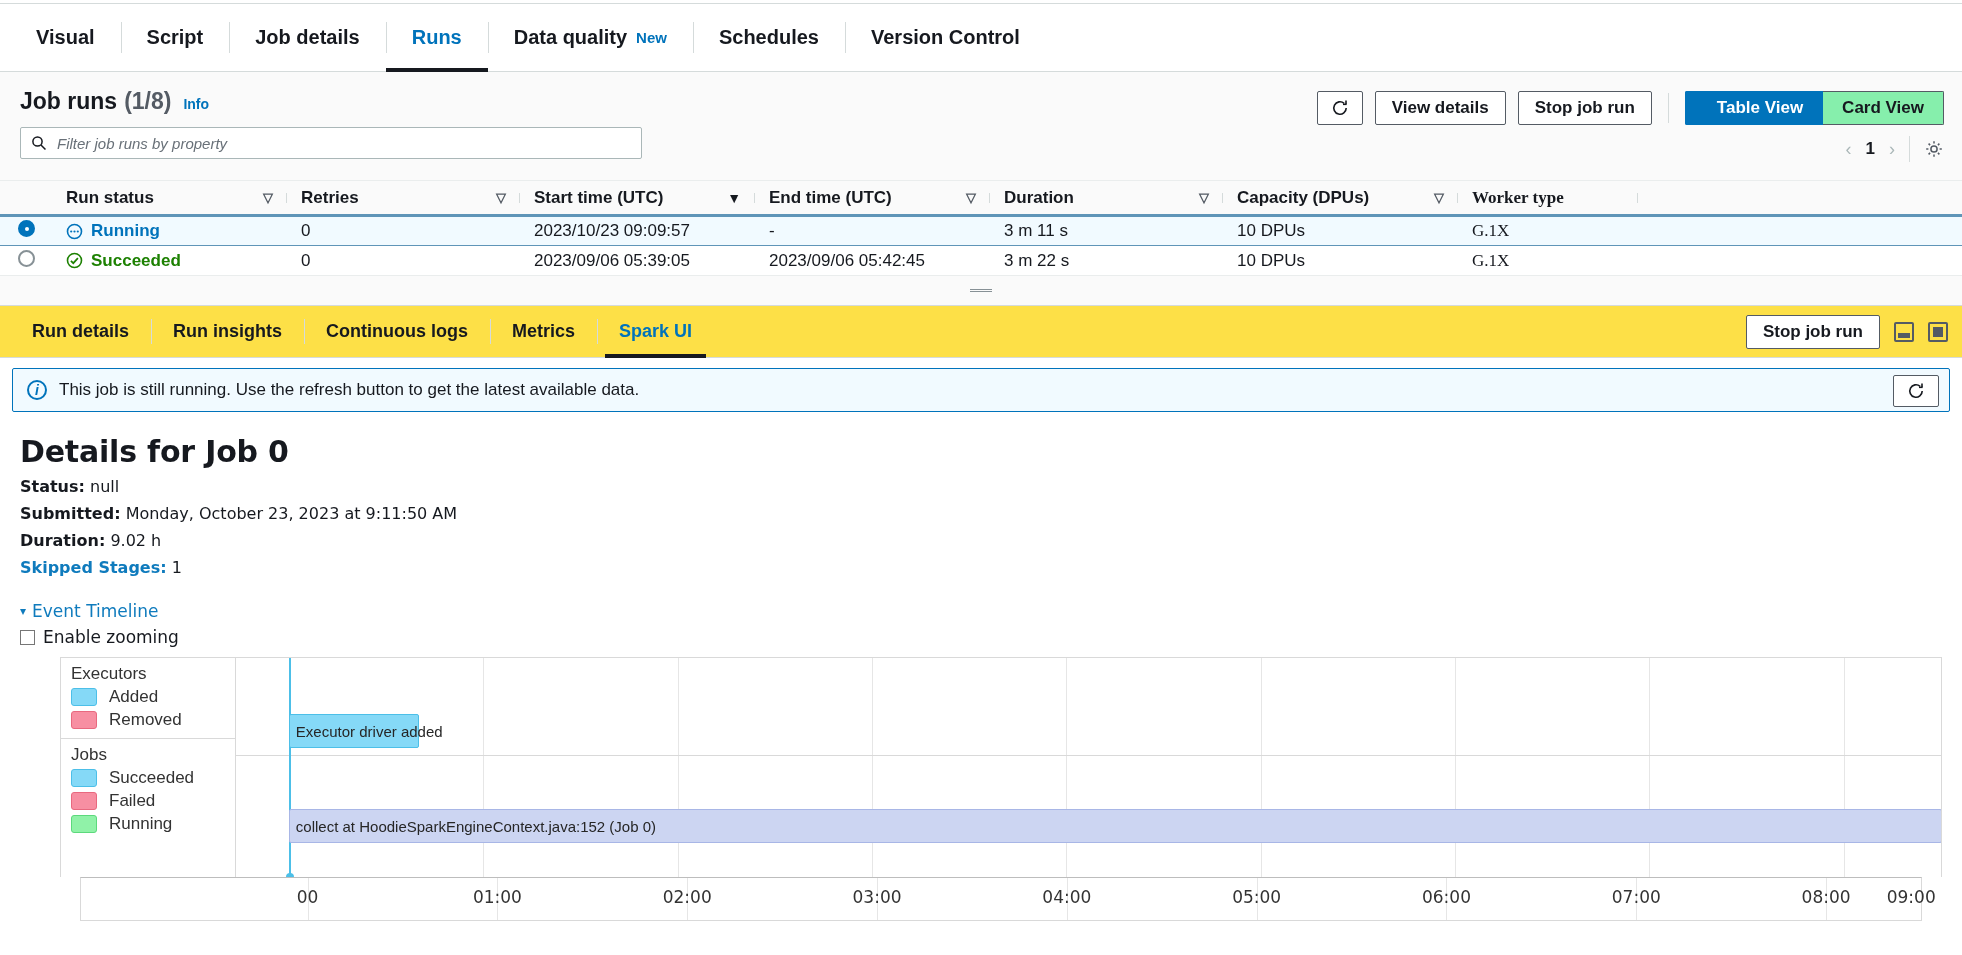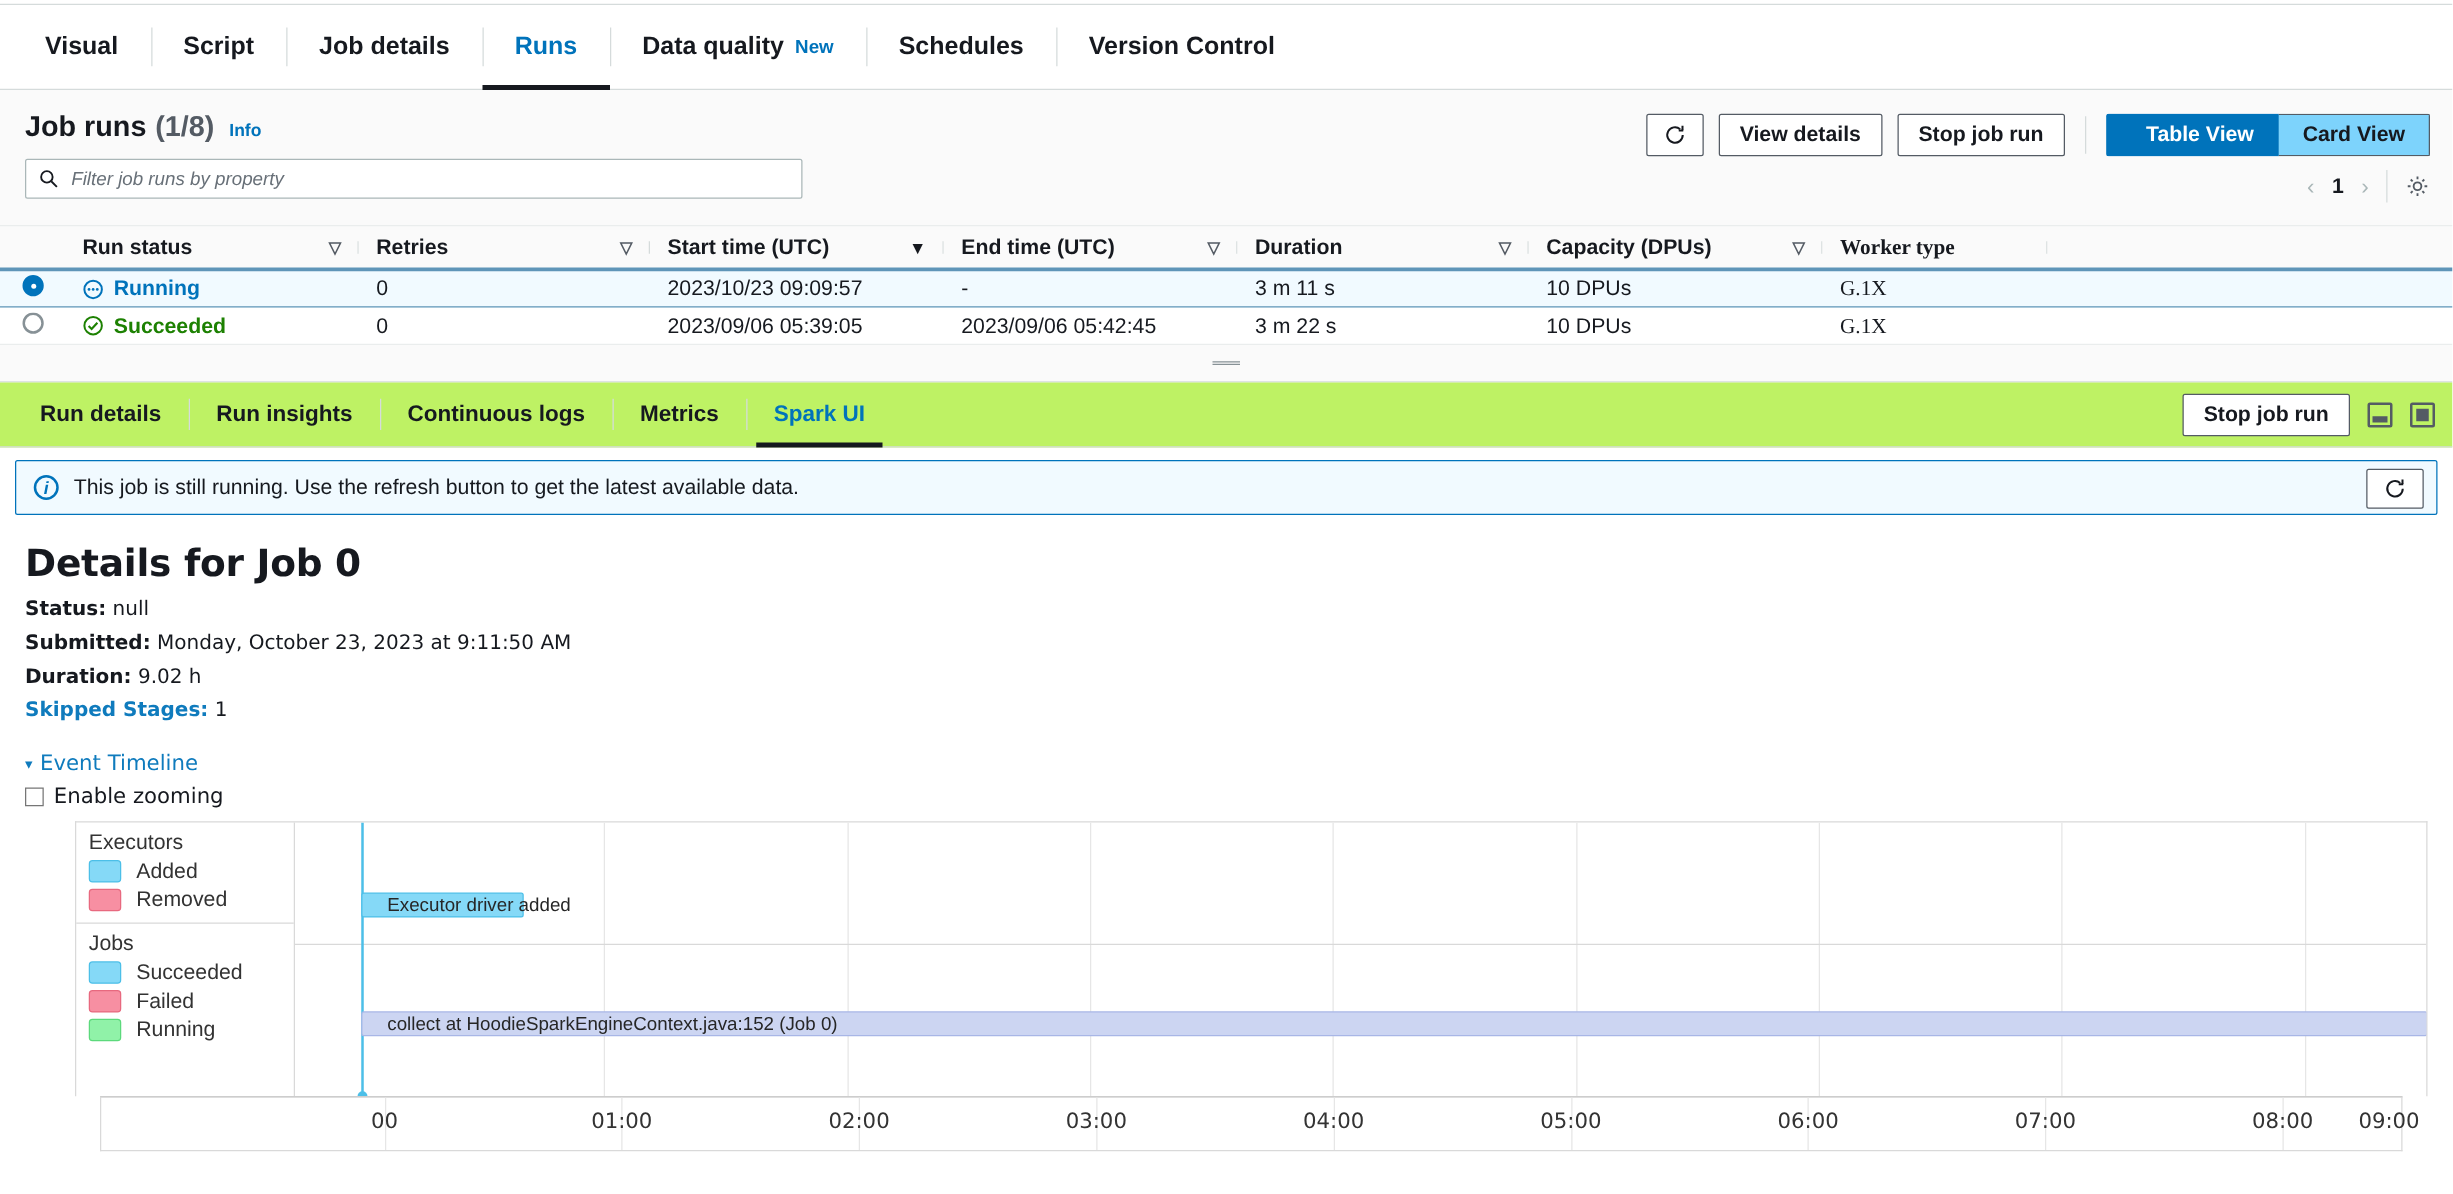--- a/index.html
+++ b/index.html
@@ -88,21 +88,21 @@
   .btn.icon-only { width: 46px; padding: 0; }
   .vsep { width: 1px; height: 30px; background: #d5dbdb; margin: 0 4px; }
   #segmented { display: flex; border-radius: 2px; overflow: hidden; }
   #segmented .seg {
     height: 34px; padding: 0 19px;
     display: flex; align-items: center; justify-content: center;
     font-size: 17px; font-weight: bold;
     border: 1px solid #0073bb; cursor: pointer; white-space: nowrap;
   }
   #segmented .seg.on { background: #0073bb; color: #ffffff; padding-left: 31px; }
-  #segmented .seg.off { background: #7dd3fc; color: #16191f; border-color: #545b64; border-left: 0; }
+  #segmented .seg.off { background: #86efac; color: #16191f; border-color: #545b64; border-left: 0; }
 
   #pager {
     position: absolute; right: 18px; top: 64px;
     display: flex; align-items: center; gap: 14px;
     font-size: 17px; color: #16191f;
   }
   #pager .arrow { color: #aab7b8; font-size: 18px; cursor: pointer; }
   #pager .pnum { font-weight: bold; }
   #pager .pvsep { width: 1px; height: 26px; background: #d5dbdb; }
 
@@ -162,21 +162,21 @@
     display: flex; align-items: center; justify-content: center;
   }
   #splitter .grip { width: 22px; height: 3px; border-top: 1px solid #879196; border-bottom: 1px solid #879196; cursor: row-resize; }
 
   
   #detail-tabs {
     position: relative;
     display: flex; align-items: stretch;
     height: 52px;
     border-bottom: 1px solid #d5dbdb;
-    background: #bef264;
+    background: #fde047;
     padding-left: 10px;
   }
   .dtab {
     position: relative;
     display: flex; align-items: center; justify-content: center;
     padding: 0 22px;
     font-size: 18px; font-weight: bold; color: #16191f;
     cursor: pointer; white-space: nowrap;
   }
   .dtab + .dtab::before {
@@ -268,24 +268,24 @@
   .lg-group + .lg-group { border-top: 1px solid #d9d9d9; }
   .lg-title { margin: 0 0 2px 0; }
   .lg-item { display: flex; align-items: center; gap: 12px; margin-top: 3px; }
   .sw { width: 26px; height: 18px; border-radius: 3px; flex: 0 0 auto; }
 
   #tl-canvas { flex: 1; position: relative; overflow: hidden; }
   .tl-lane { position: absolute; left: 0; right: 0; }
   .tl-lane.sep { border-bottom: 1px solid #d9d9d9; }
   .gridline { position: absolute; top: 0; bottom: 0; width: 1px; background: #e6e6e6; }
   .bar {
-    position: absolute; height: 20px;
+    position: absolute; height: 34px;
     display: flex; align-items: center;
     font-size: 15px; color: #262626;
-    padding-left: 20px;
+    padding-left: 6px;
     border-radius: 2px;
     white-space: nowrap;
     box-sizing: border-box;
   }
   .bar.exec { background: #85d9f7; border: 1px solid #4cbfe8; }
   .bar.job  { background: #ccd5f2; border: 1px solid #a8b6e6; }
   #tl-marker { position: absolute; top: 0; bottom: 0; width: 2px; background: #4cbfe8; }
   #tl-marker::after {
     content: ""; position: absolute; left: -3px; bottom: -4px;
     width: 8px; height: 8px; border-radius: 50%; background: #4cbfe8;

